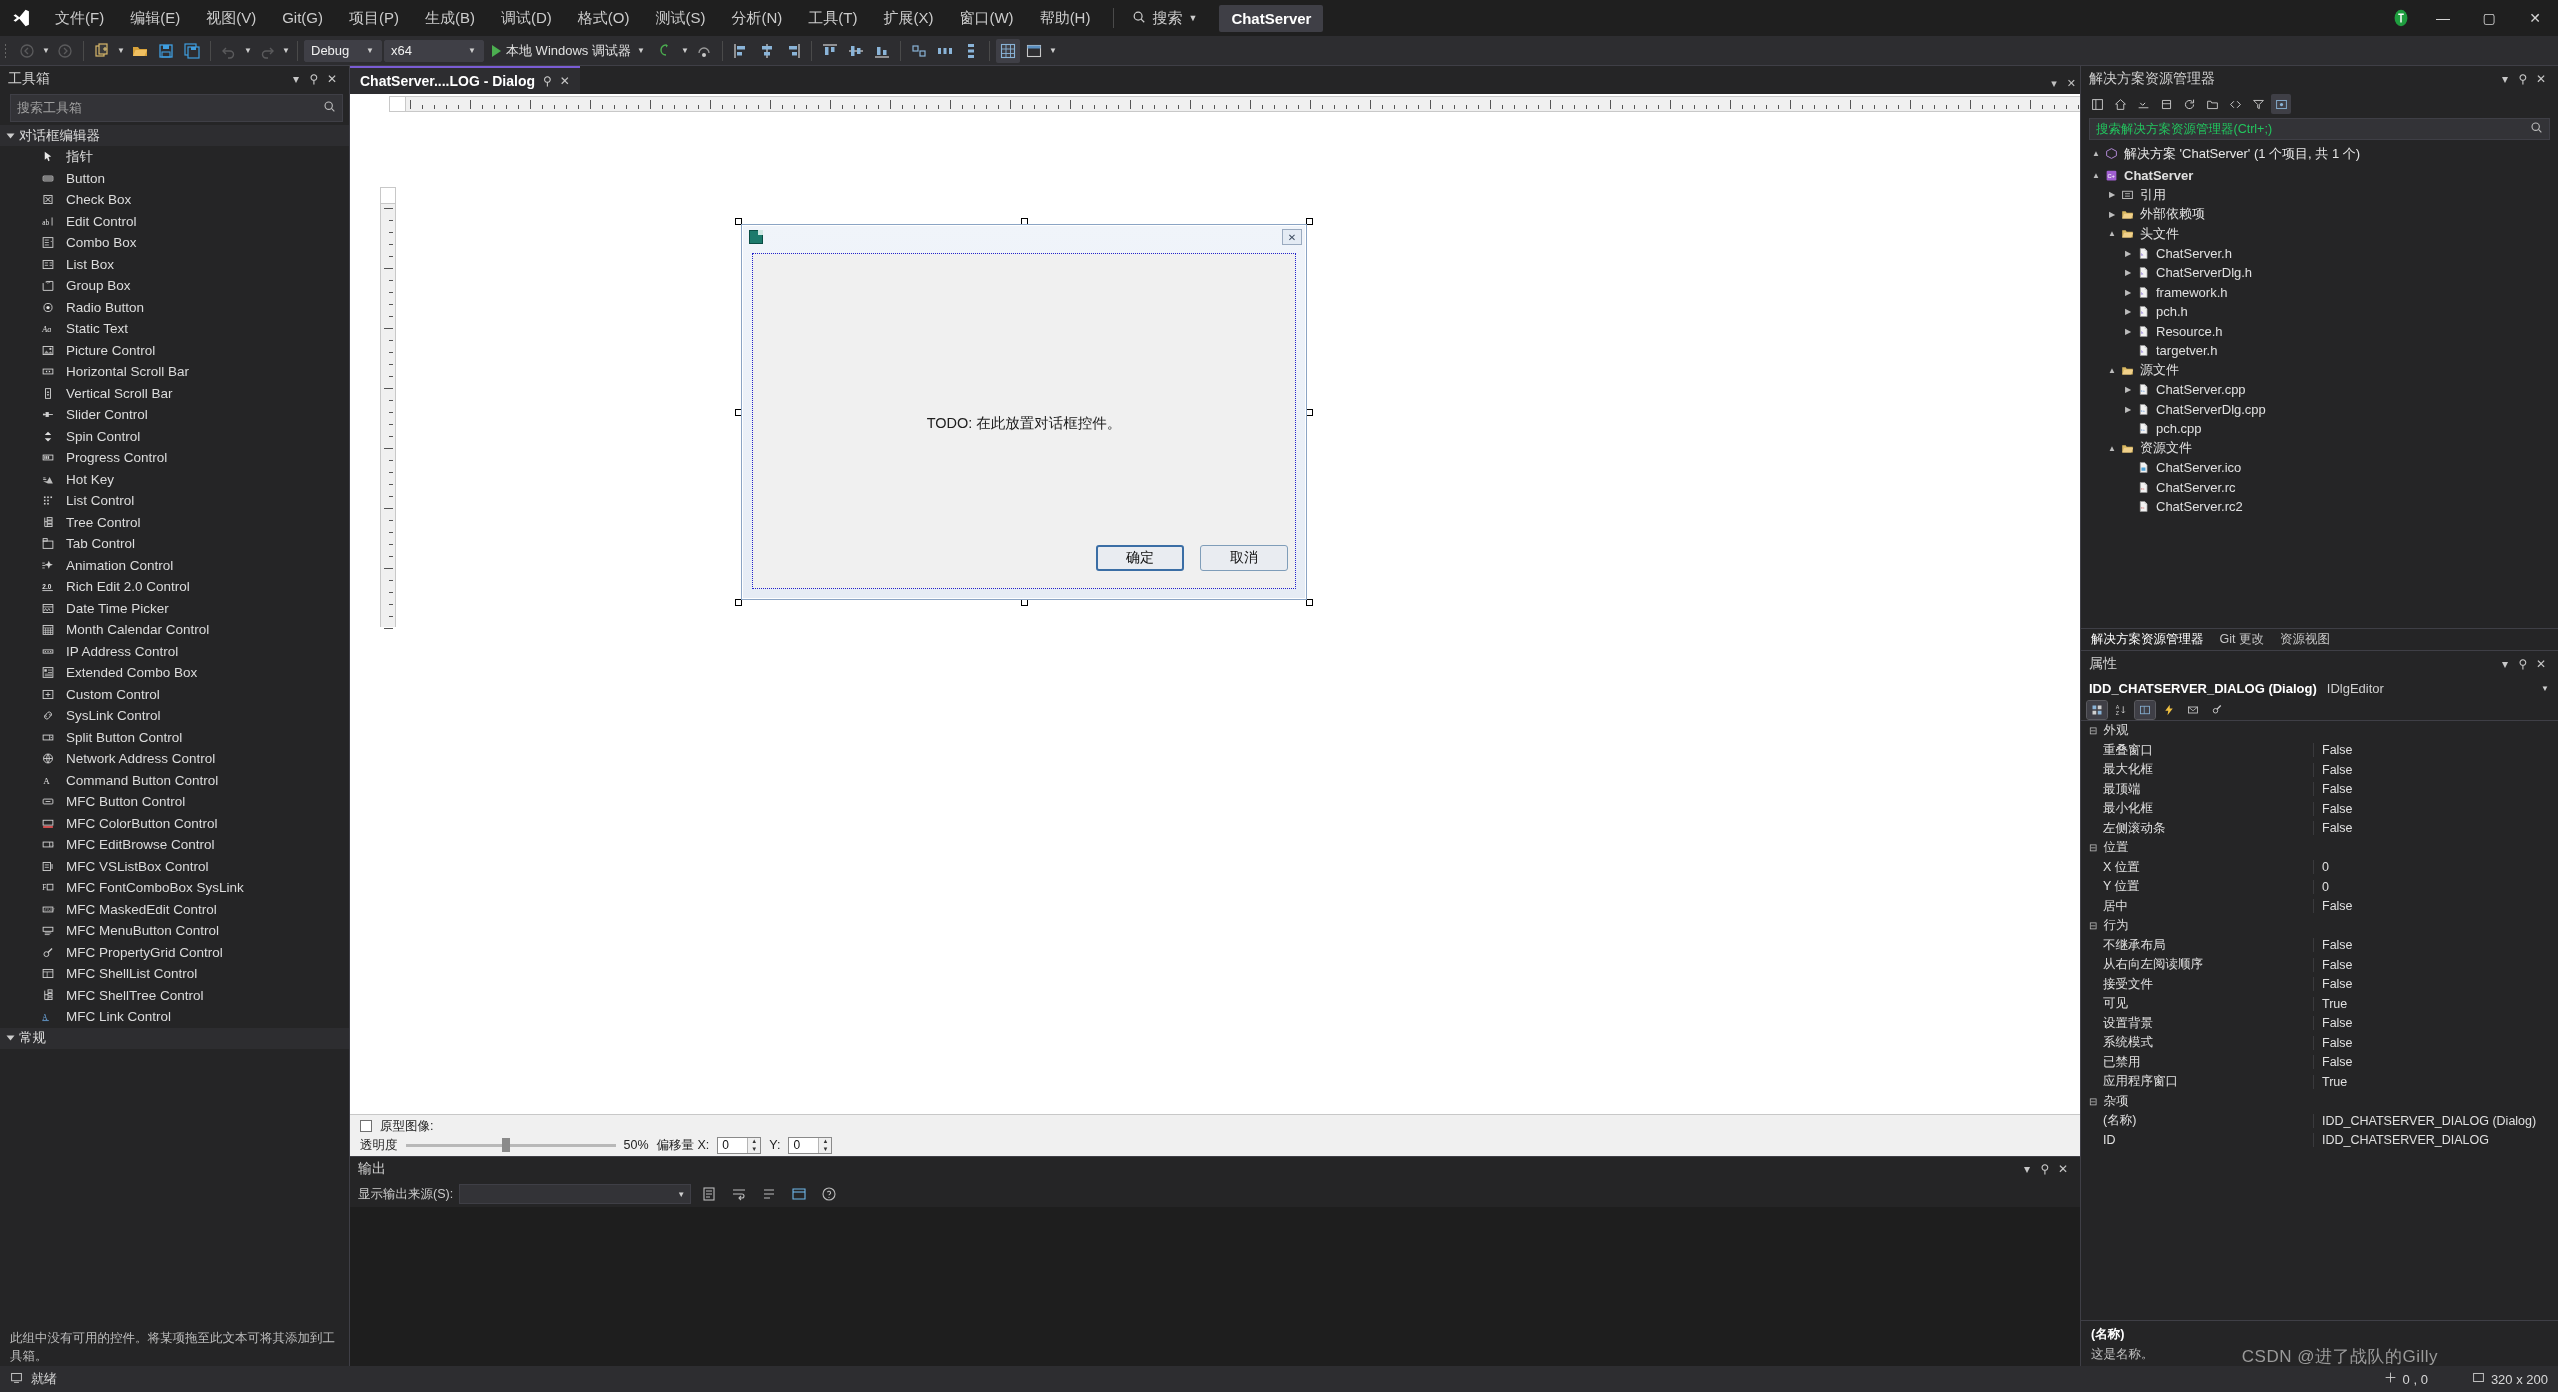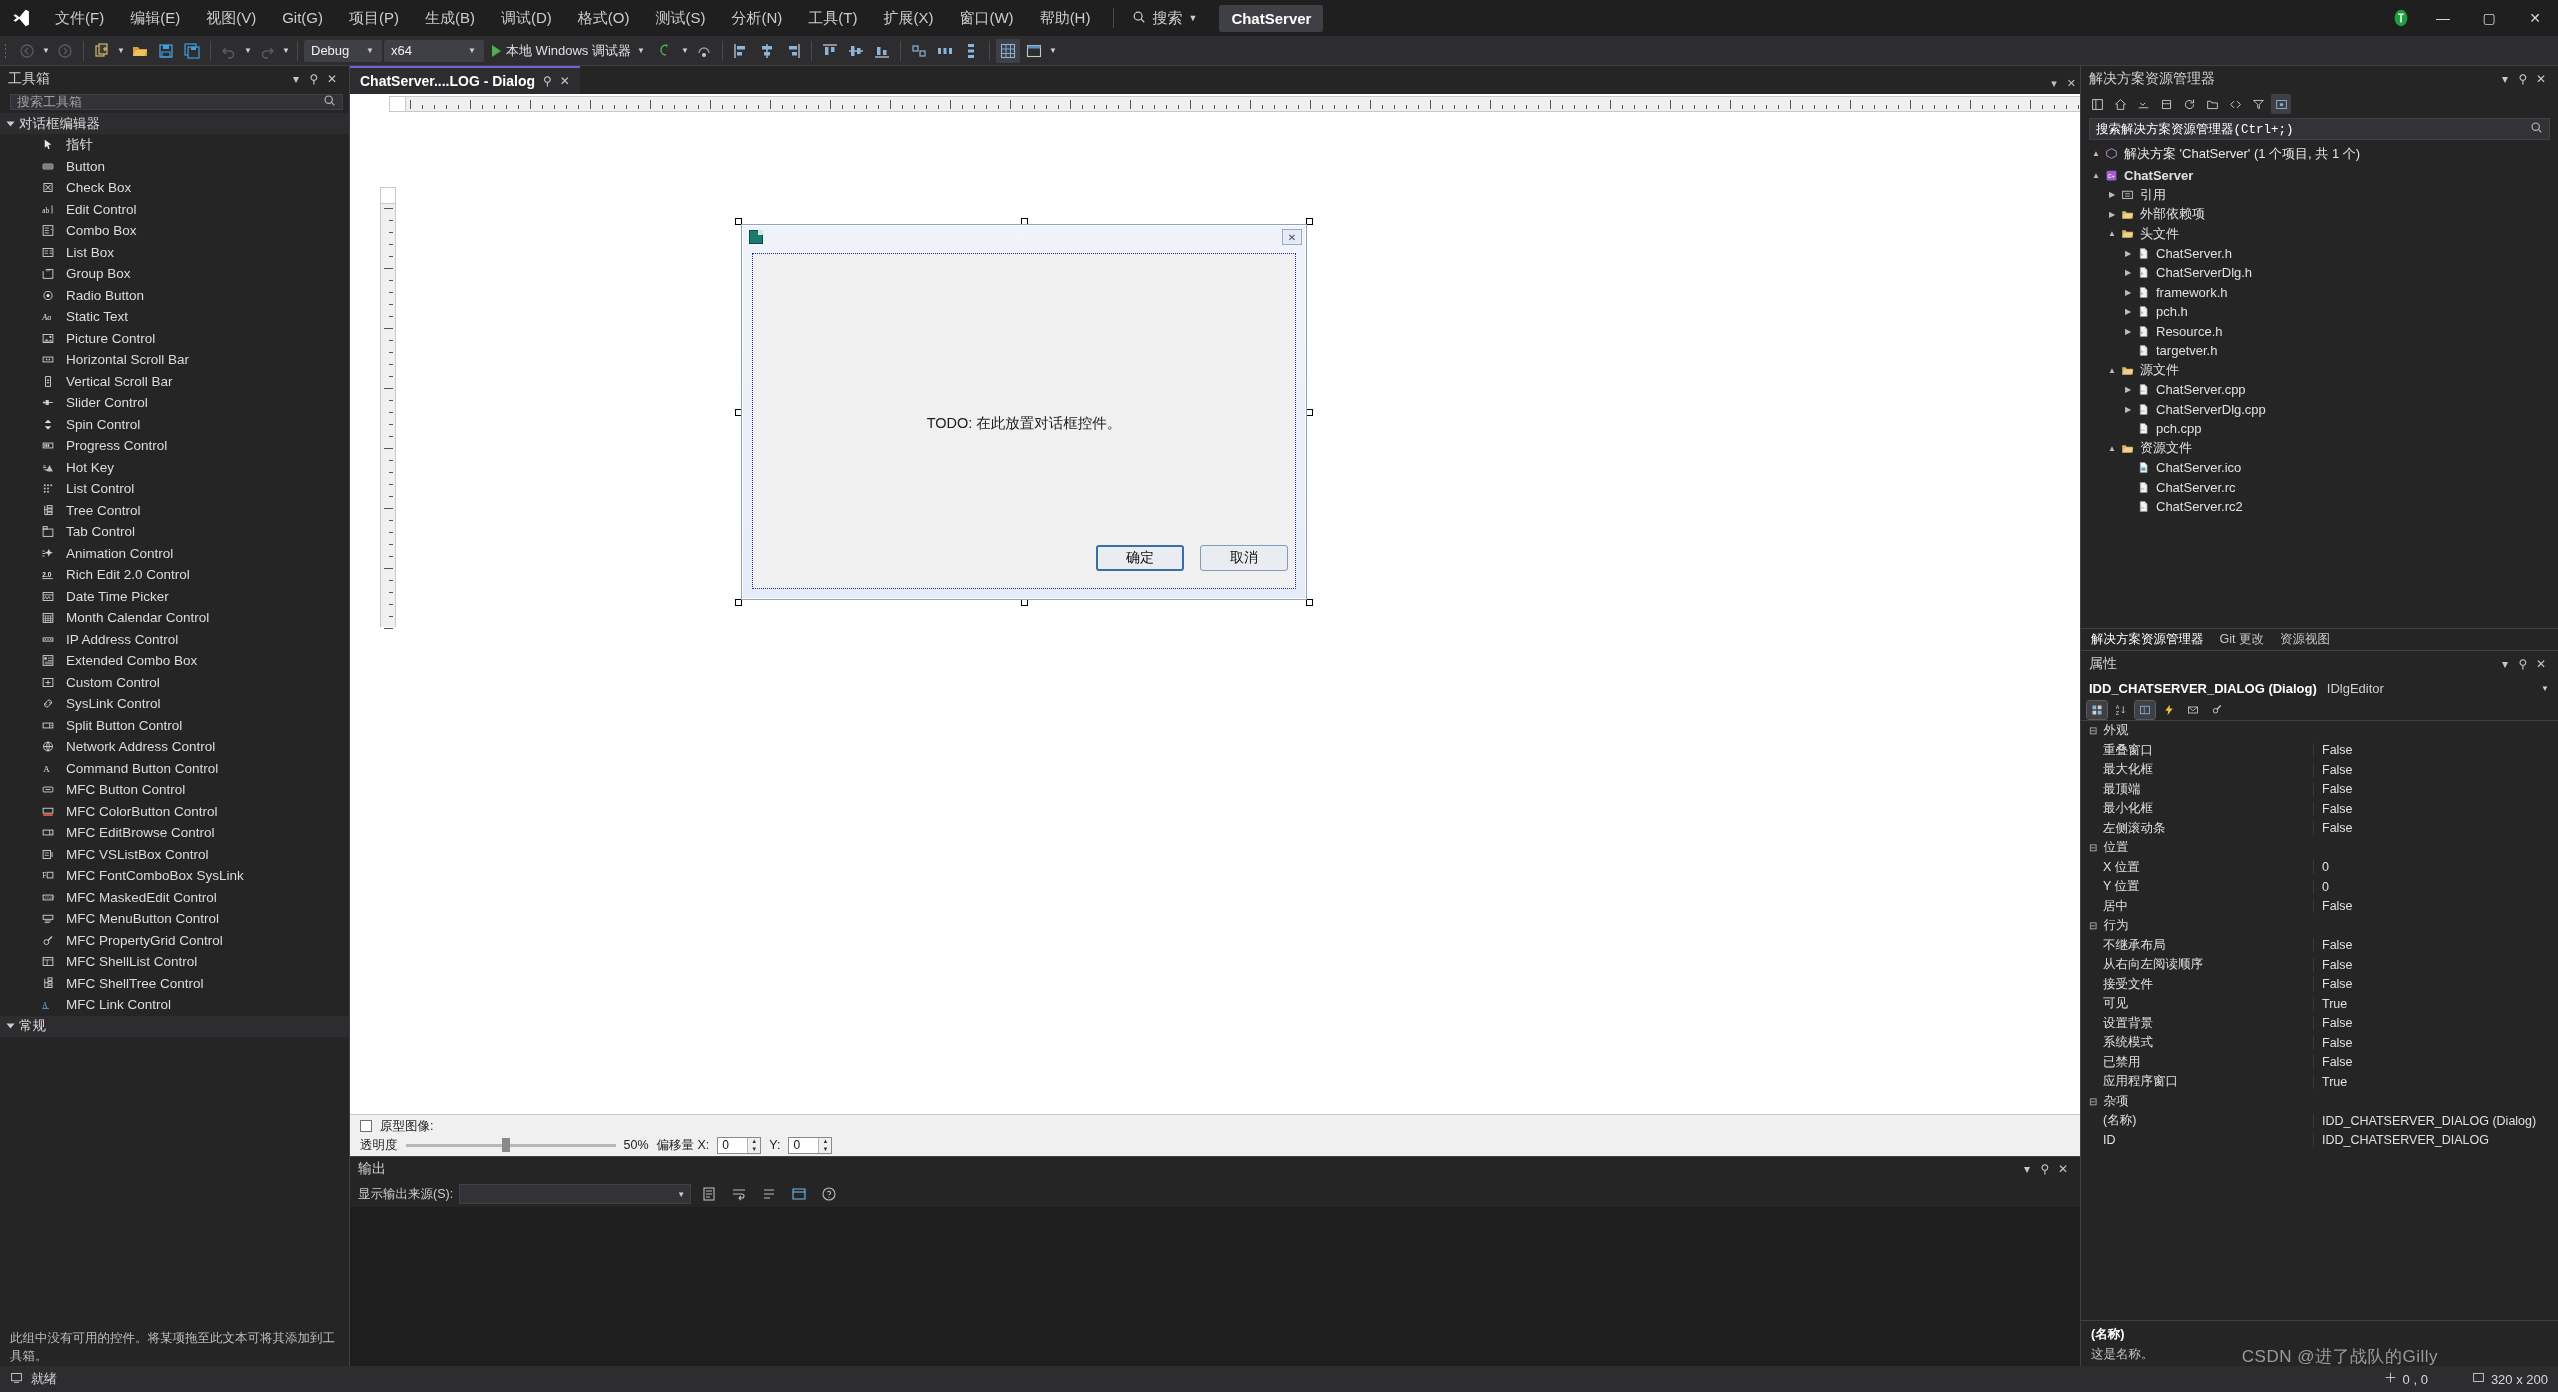--- a/index.html
+++ b/index.html
@@ -69,21 +69,21 @@
 
   
   .toolbox { width: 350px; flex: 0 0 350px; background: #252526; display: flex; flex-direction: column; border-right: 1px solid #3f3f46; }
   .panel-head {
     height: 26px; display: flex; align-items: center; padding: 0 8px; color: #d0d0d0; font-size: 14px;
     background: #252526; flex: 0 0 26px;
   }
   .panel-head .ph-title { flex: 1; }
   .ph-btn { width: 18px; text-align: center; color: #c8c8c8; font-size: 12px; cursor: default; }
   .tbx-search {
-    margin: 2px 6px 3px 10px; height: 16px; background: #333337; border: 1px solid #3f3f46;
+    margin: 2px 6px 3px 10px; height: 28px; background: #333337; border: 1px solid #3f3f46;
     display: flex; align-items: center; padding: 0 6px; color: #a0a0a0; font-size: 13px; justify-content: space-between;
   }
   .tbx-search svg { width: 13px; height: 13px; }
   .tbx-scroll { flex: 1 1 auto; overflow: hidden; position: relative; }
   .tbx-group {
     display: flex; align-items: center; gap: 6px; color: #dcdcdc; font-size: 13.5px;
     height: 21px; padding-left: 8px; background: #2d2d30;
   }
   .tbx-group .tri { width: 0; height: 0; border-left: 5px solid #cccccc; border-top: 4px solid transparent; border-bottom: 4px solid transparent; transform: rotate(90deg); }
   .tbx-item {
@@ -176,21 +176,21 @@
   }
   .out-body { flex: 1; background: #1e1e1e; }
 
   
   .rightdock { width: 478px; flex: 0 0 478px; background: #252526; display: flex; flex-direction: column; border-left: 1px solid #3f3f46; }
   .se-toolbar { height: 24px; display: flex; align-items: center; gap: 3px; padding: 0 6px; }
   .se-btn { width: 20px; height: 20px; display: flex; align-items: center; justify-content: center; color: #cccccc; font-size: 11px; border-radius: 2px;}
   .se-btn svg { width: 13px; height: 13px; }
   .se-search {
     margin: 2px 8px 4px 8px; height: 22px; background: #333337; border: 1px solid #3f3f46;
-    display: flex; align-items: center; justify-content: space-between; padding: 0 6px; color: #ffffff; font-size: 12.5px; font-family: Liberation Mono, monospace;
+    display: flex; align-items: center; justify-content: space-between; padding: 0 6px; color: #22c55e; font-size: 12.5px;
   }
   .se-tree { flex: 1 1 auto; overflow: hidden; padding-top: 2px; }
   .tr {
     display: flex; align-items: center; height: 19.5px; color: #e0e0e0; font-size: 13px; white-space: nowrap; cursor: default;
   }
   .tr .exp { width: 14px; text-align: center; color: #bcbcbc; font-size: 8px; flex: 0 0 14px; }
   .tr .ti { width: 16px; flex: 0 0 16px; display: flex; align-items: center; justify-content: center; }
   .tr .ti svg { width: 13px; height: 13px; }
   .tr .lab { padding-left: 5px; }
   .tr.bold .lab { font-weight: bold; }

